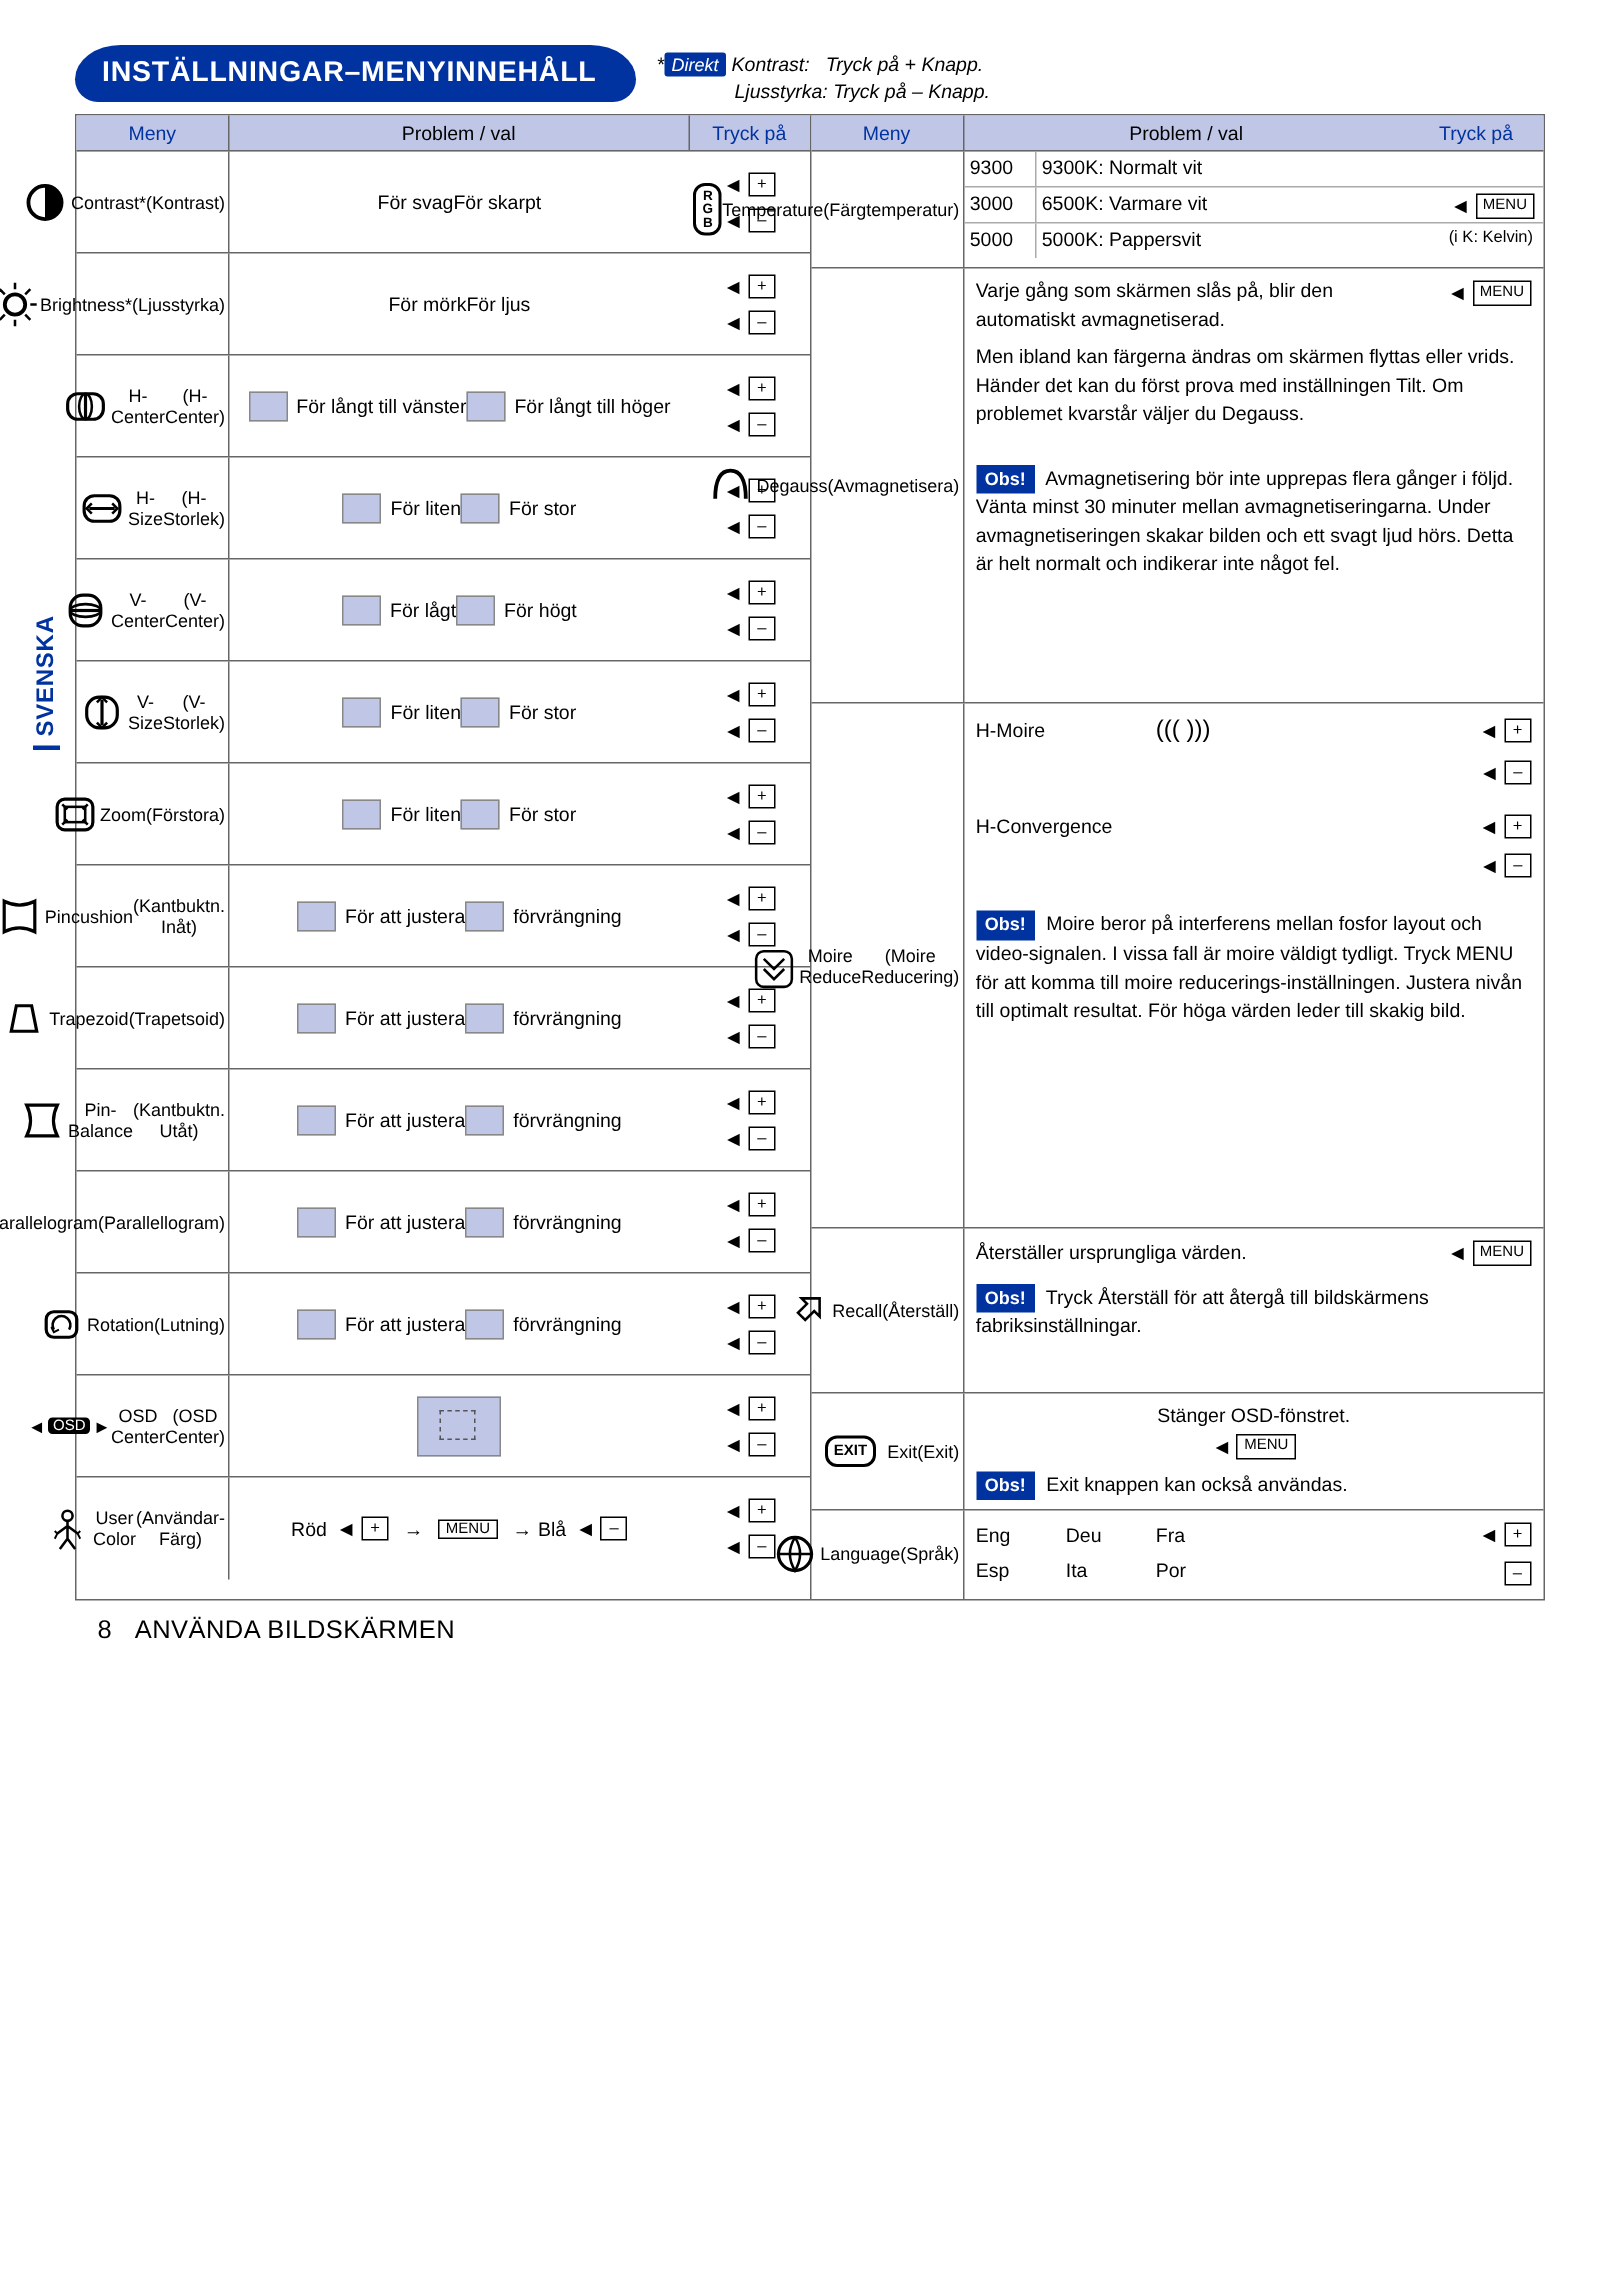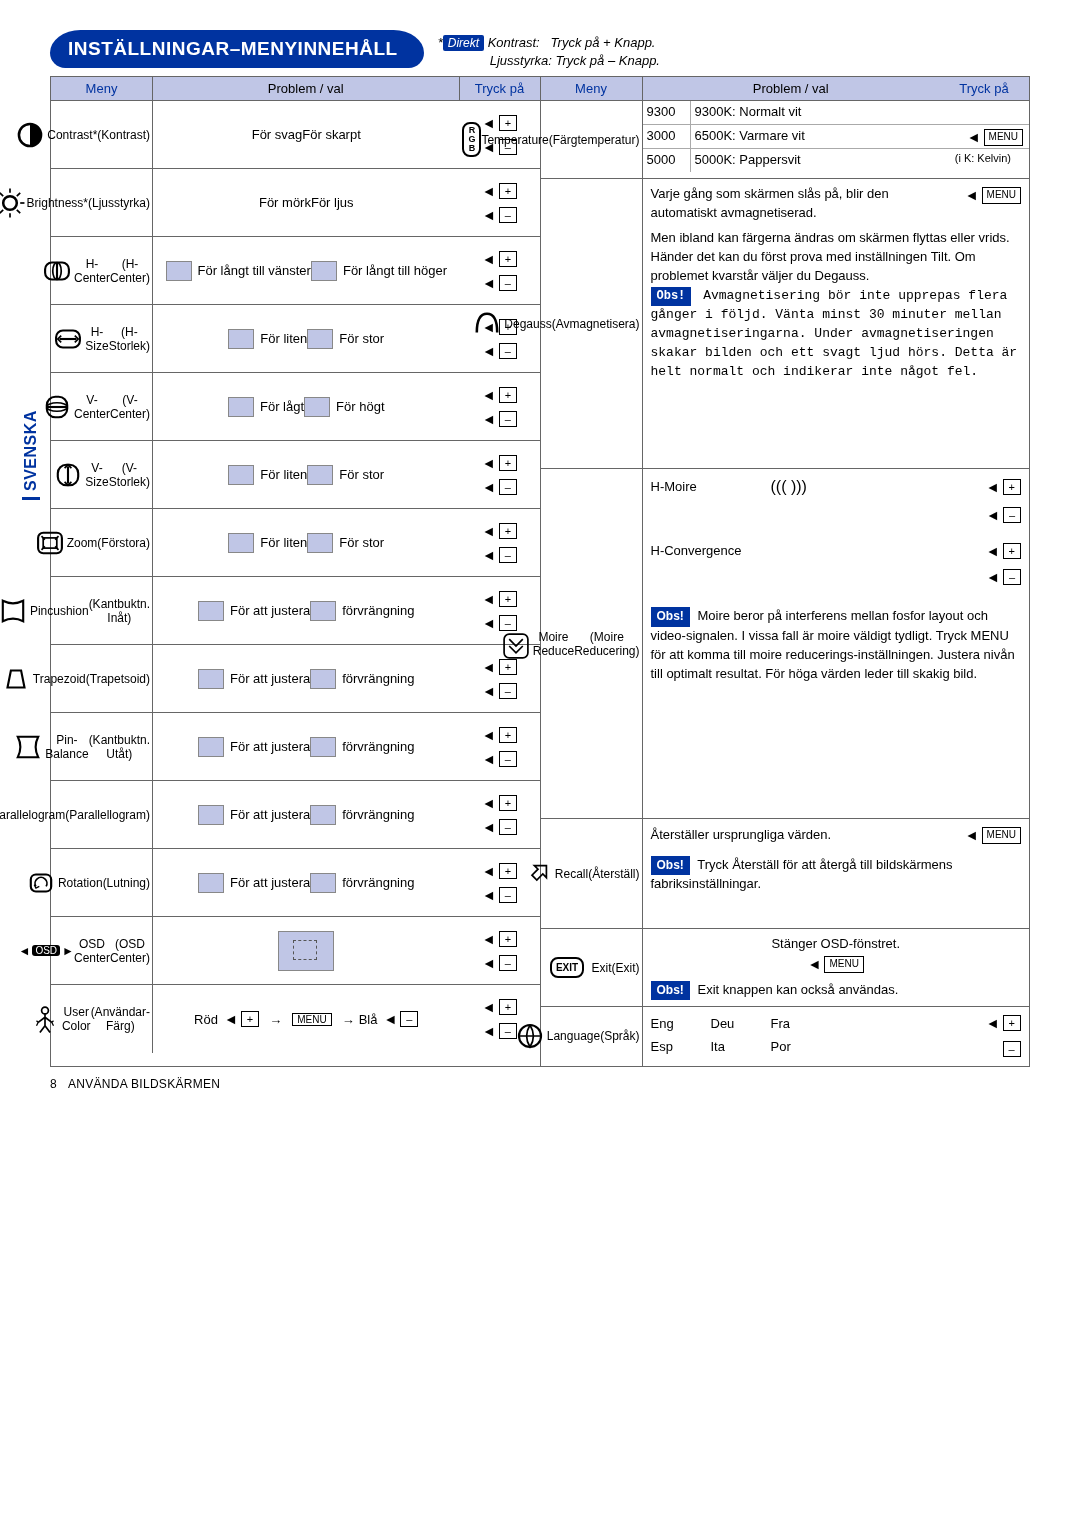--- a/index.html
+++ b/index.html
@@ -112,21 +112,21 @@
   
   .cell-body-r {
     flex: 1; padding: 6px 8px; font-size: 13px; line-height: 1.45;
   }
   .obs {
     background: #0033a0; color: #fff; padding: 1px 6px; font-size: 12px; font-weight: bold;
     display: inline-block; margin-right: 4px;
   }
   .menu-btn { border: 1px solid #000; padding: 0 4px; font-size: 10px; display: inline-block; }
   .svg-icon { width: 34px; height: 34px; }
-  .footer { font-size: 12px; margin-top: 10px; letter-spacing: 0.3px; }
+  .footer { font-size: 17px; margin-top: 10px; letter-spacing: 0.3px; margin-left: 15px; }
   .temprow { display:flex; border-bottom:0; }
   .temprow .k { width:48px; padding:2px 4px; border-right:1px solid #aaa; }
   .temprow .d { flex:1; padding:2px 4px; }
   .col-r .row.tall { min-height: auto; }
 </style>
 </head>
 <body>
 
 <div class="page">
   <div class="side-tab">SVENSKA</div>
@@ -647,21 +647,21 @@
               </div>
               <div class="temprow" style="border-bottom: 1px solid rgb(170, 170, 170);">
                 <div class="k">3000</div>
                 <div class="d" style="position:relative;">6500K: Varmare vit<span style="position:absolute;right:6px;"><span class="pm">
                       <span class="arrow">◄</span>
                       <span class="menu-btn">MENU</span>
                     </span></span></div>
               </div>
               <div class="temprow" style="border-bottom: none;">
                 <div class="k">5000</div>
-                <div class="d" style="position:relative;">5000K: Pappersvit<span style="position:absolute;right:18px;font-size:11px;">(i K: Kelvin)</span></div>
+                <div class="d" style="position:relative;">5000K: Pappersvit<span style="position:absolute;right:7px;font-size:11px;">(i K: Kelvin)</span></div>
               </div>
             </div>
         </div>
       </div>
 
       <div class="row tall" style="min-height:290px;">
         <div class="cell-meny">
           <div class="icon-box">
             <svg class="svg-icon" viewBox="0 0 40 40">
                 <path d="M8 30 Q8 8 20 8 Q32 8 32 30" fill="none" stroke="#000" stroke-width="3"></path>
@@ -672,21 +672,21 @@
         </div>
         <div class="cell-body-r" style="position:relative;">
           <div style="display:flex;align-items:flex-start;gap:8px;">
             <div style="flex:1;">Varje gång som skärmen slås på, blir den automatiskt avmagnetiserad.</div>
             <div class="pm">
                 <span class="arrow">◄</span>
                 <span class="menu-btn">MENU</span>
               </div>
           </div>
           <div style="margin-top:6px;">Men ibland kan färgerna ändras om skärmen flyttas eller vrids. Händer det kan du först prova med inställningen Tilt.  Om problemet kvarstår väljer du Degauss.</div>
-          <div style="margin-top:1px;font-family:Liberation Mono, monospace;">
+          <div style="margin-top:24px;">
             <span class="obs">Obs!</span>
             <span>Avmagnetisering bör inte upprepas flera gånger i följd. Vänta minst 30 minuter mellan avmagnetiseringarna. Under avmagnetiseringen skakar bilden och ett svagt ljud hörs. Detta är helt normalt och indikerar inte något fel.</span>
           </div>
         </div>
       </div>
 
       <div class="row tall" style="min-height:350px;">
         <div class="cell-meny">
           <div class="icon-box" style="flex:none;margin-top:4px;">
             <svg class="svg-icon" viewBox="0 0 40 40">

